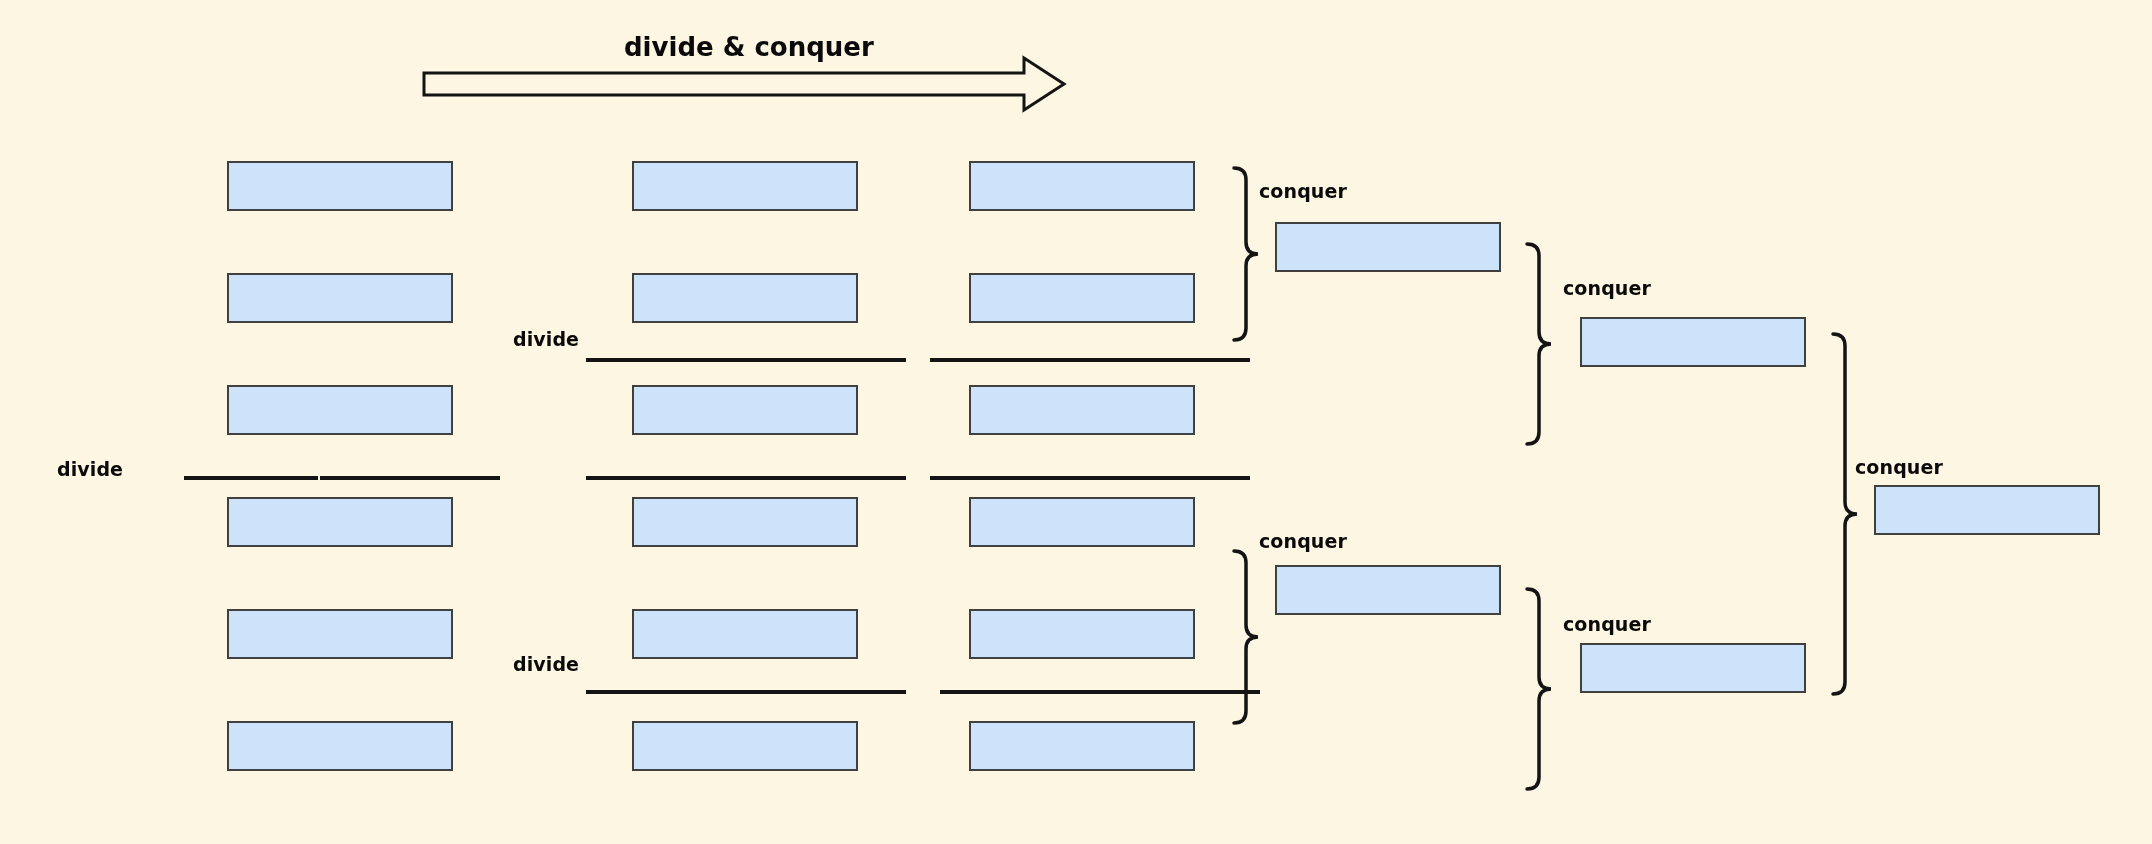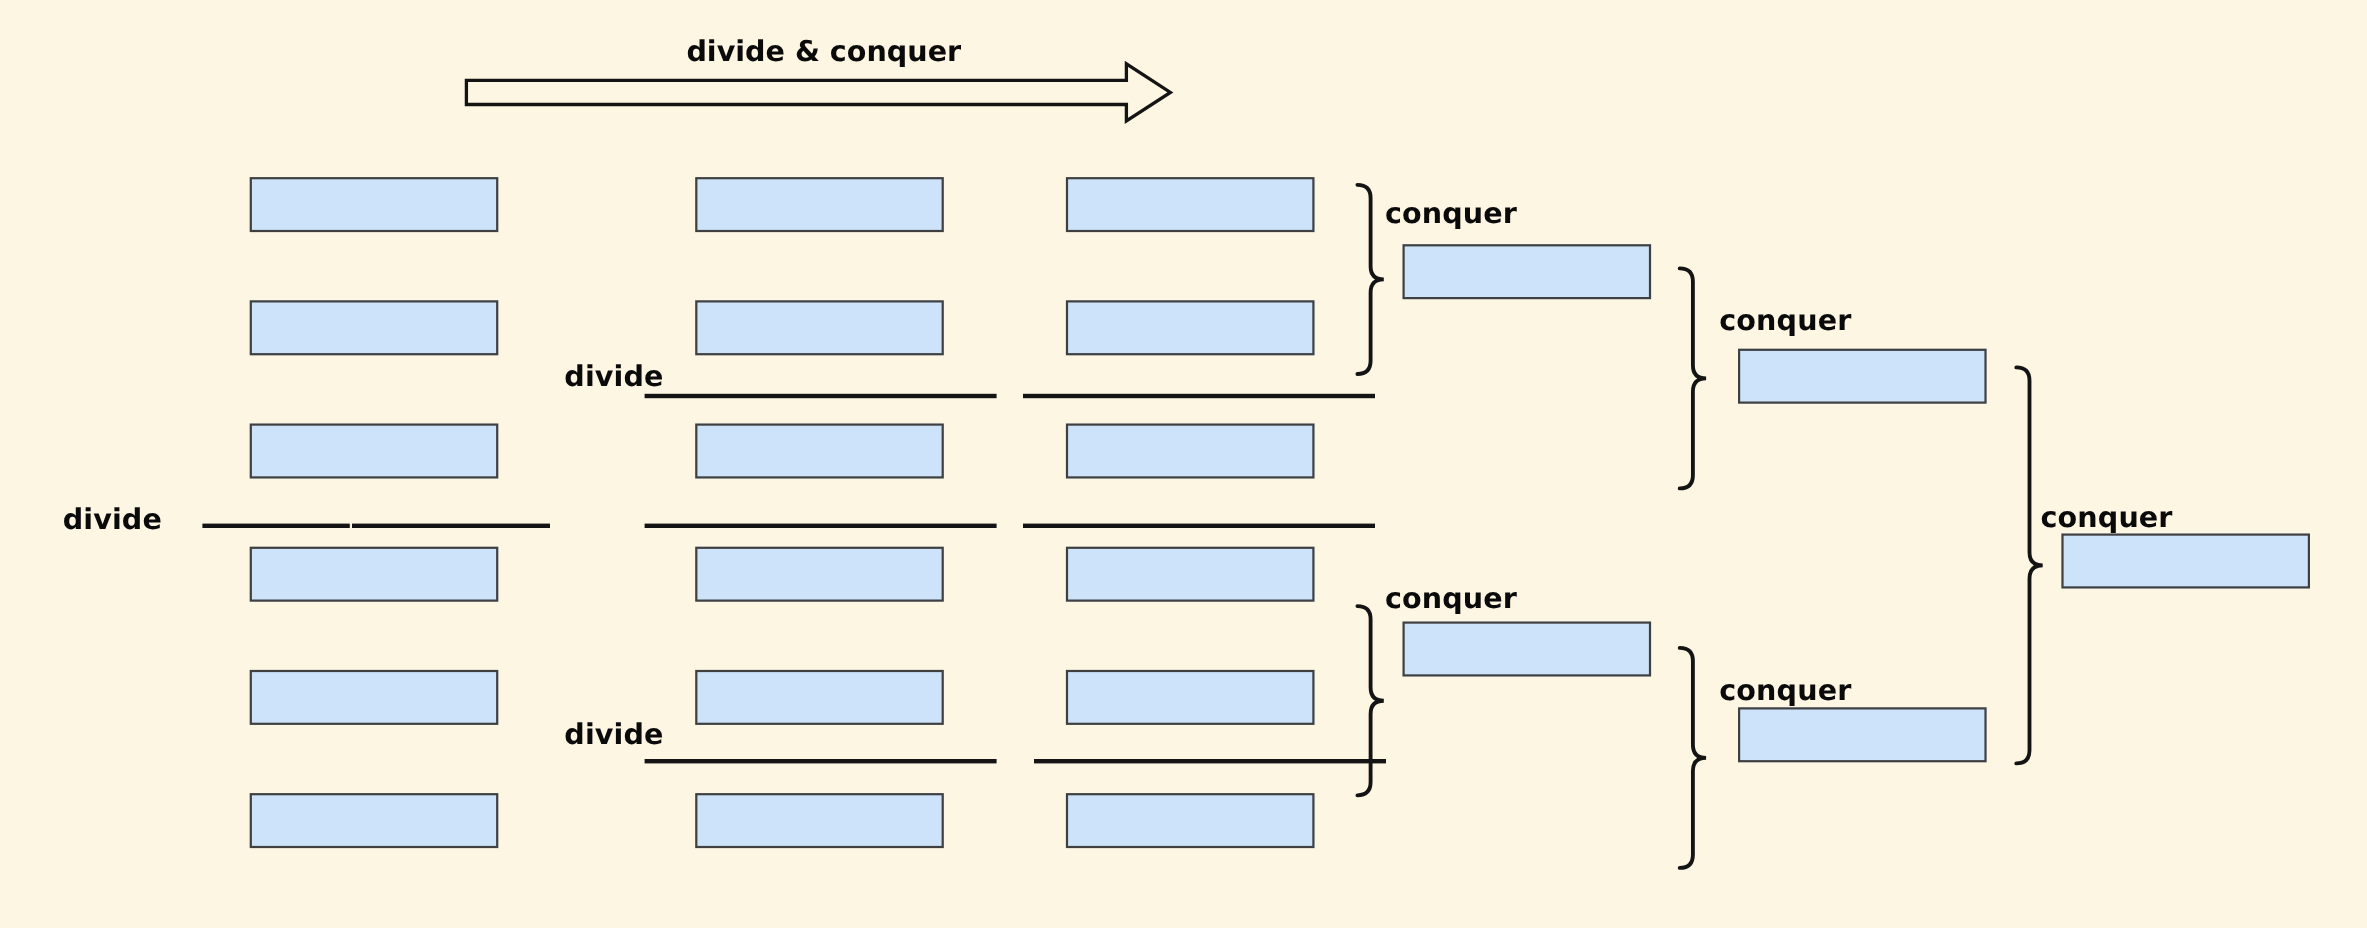--- a/index.html
+++ b/index.html
@@ -27,21 +27,21 @@
   }
   .divide-line {
     position: absolute;
     height: 0;
     border-top: 4px solid #141414;
   }
   .label {
     position: absolute;
     font-family: "DejaVu Sans", sans-serif;
     font-weight: bold;
-    font-size: 26px;
+    font-size: 19px;
     color: #0a0a0a;
     white-space: nowrap;
     letter-spacing: 0.1px;
   }
   .title-label {
     position: absolute;
     font-family: "DejaVu Sans", sans-serif;
     font-weight: bold;
     font-size: 26px;
     color: #0a0a0a;

